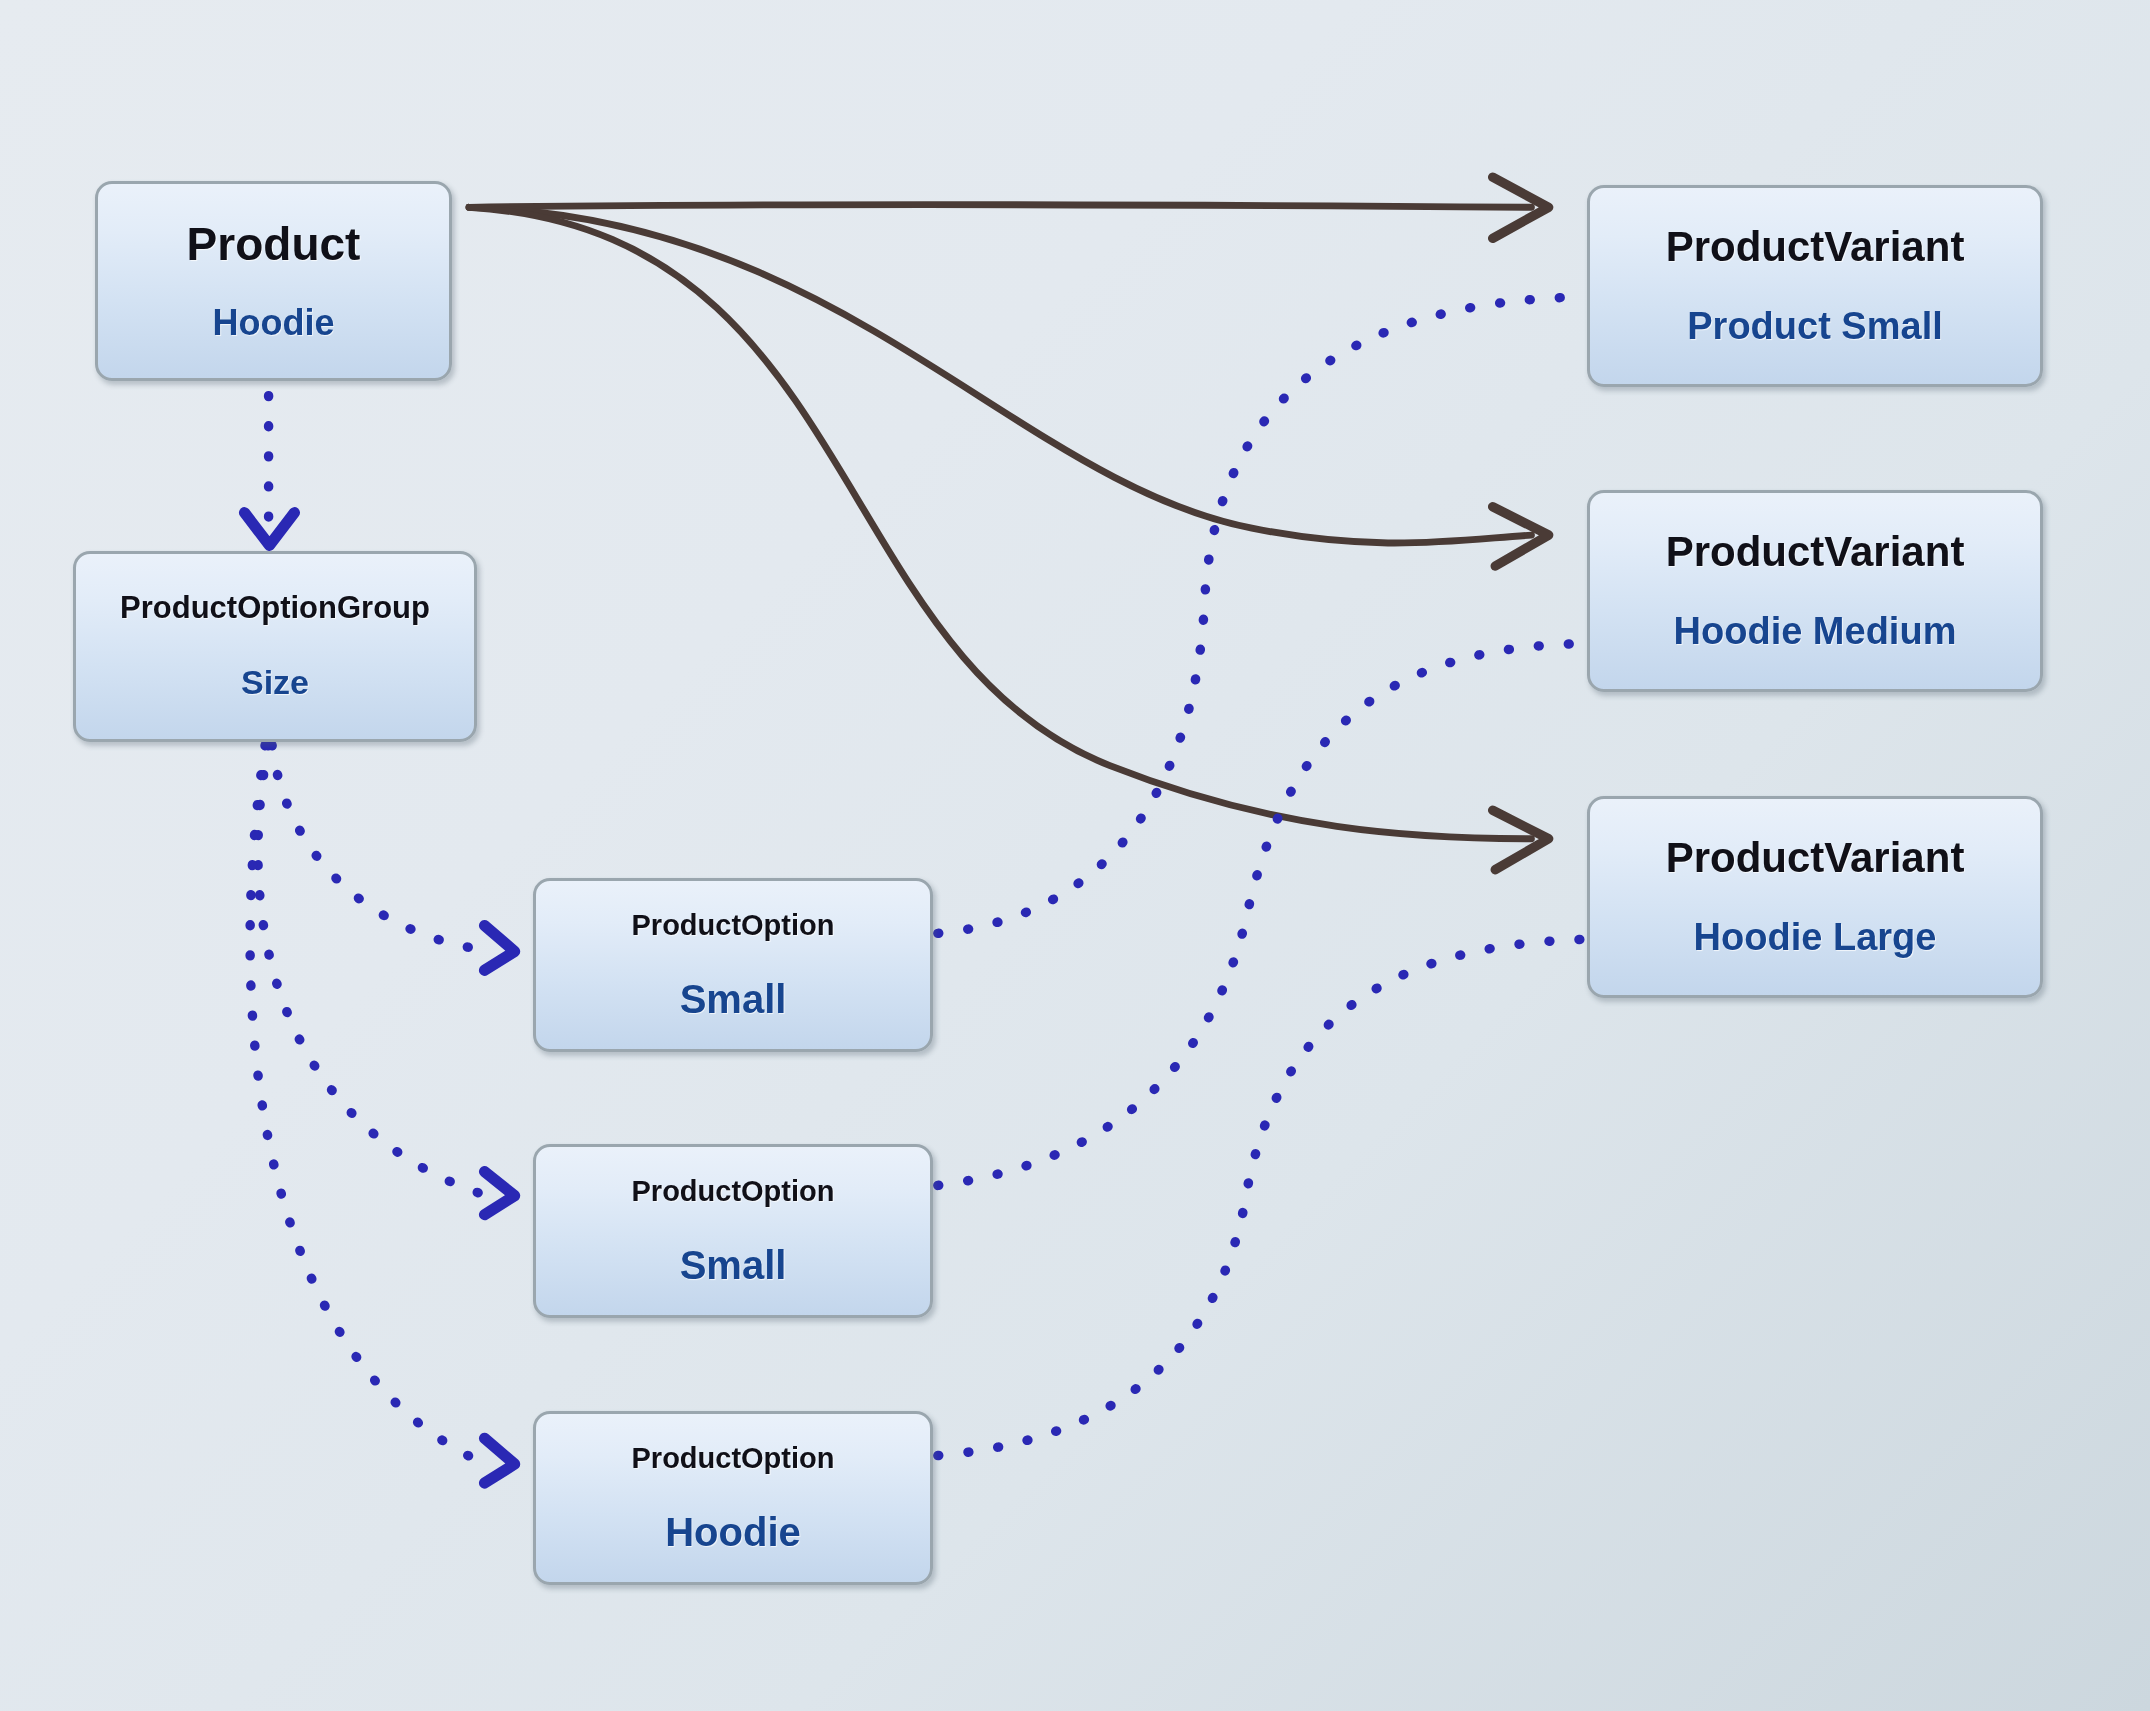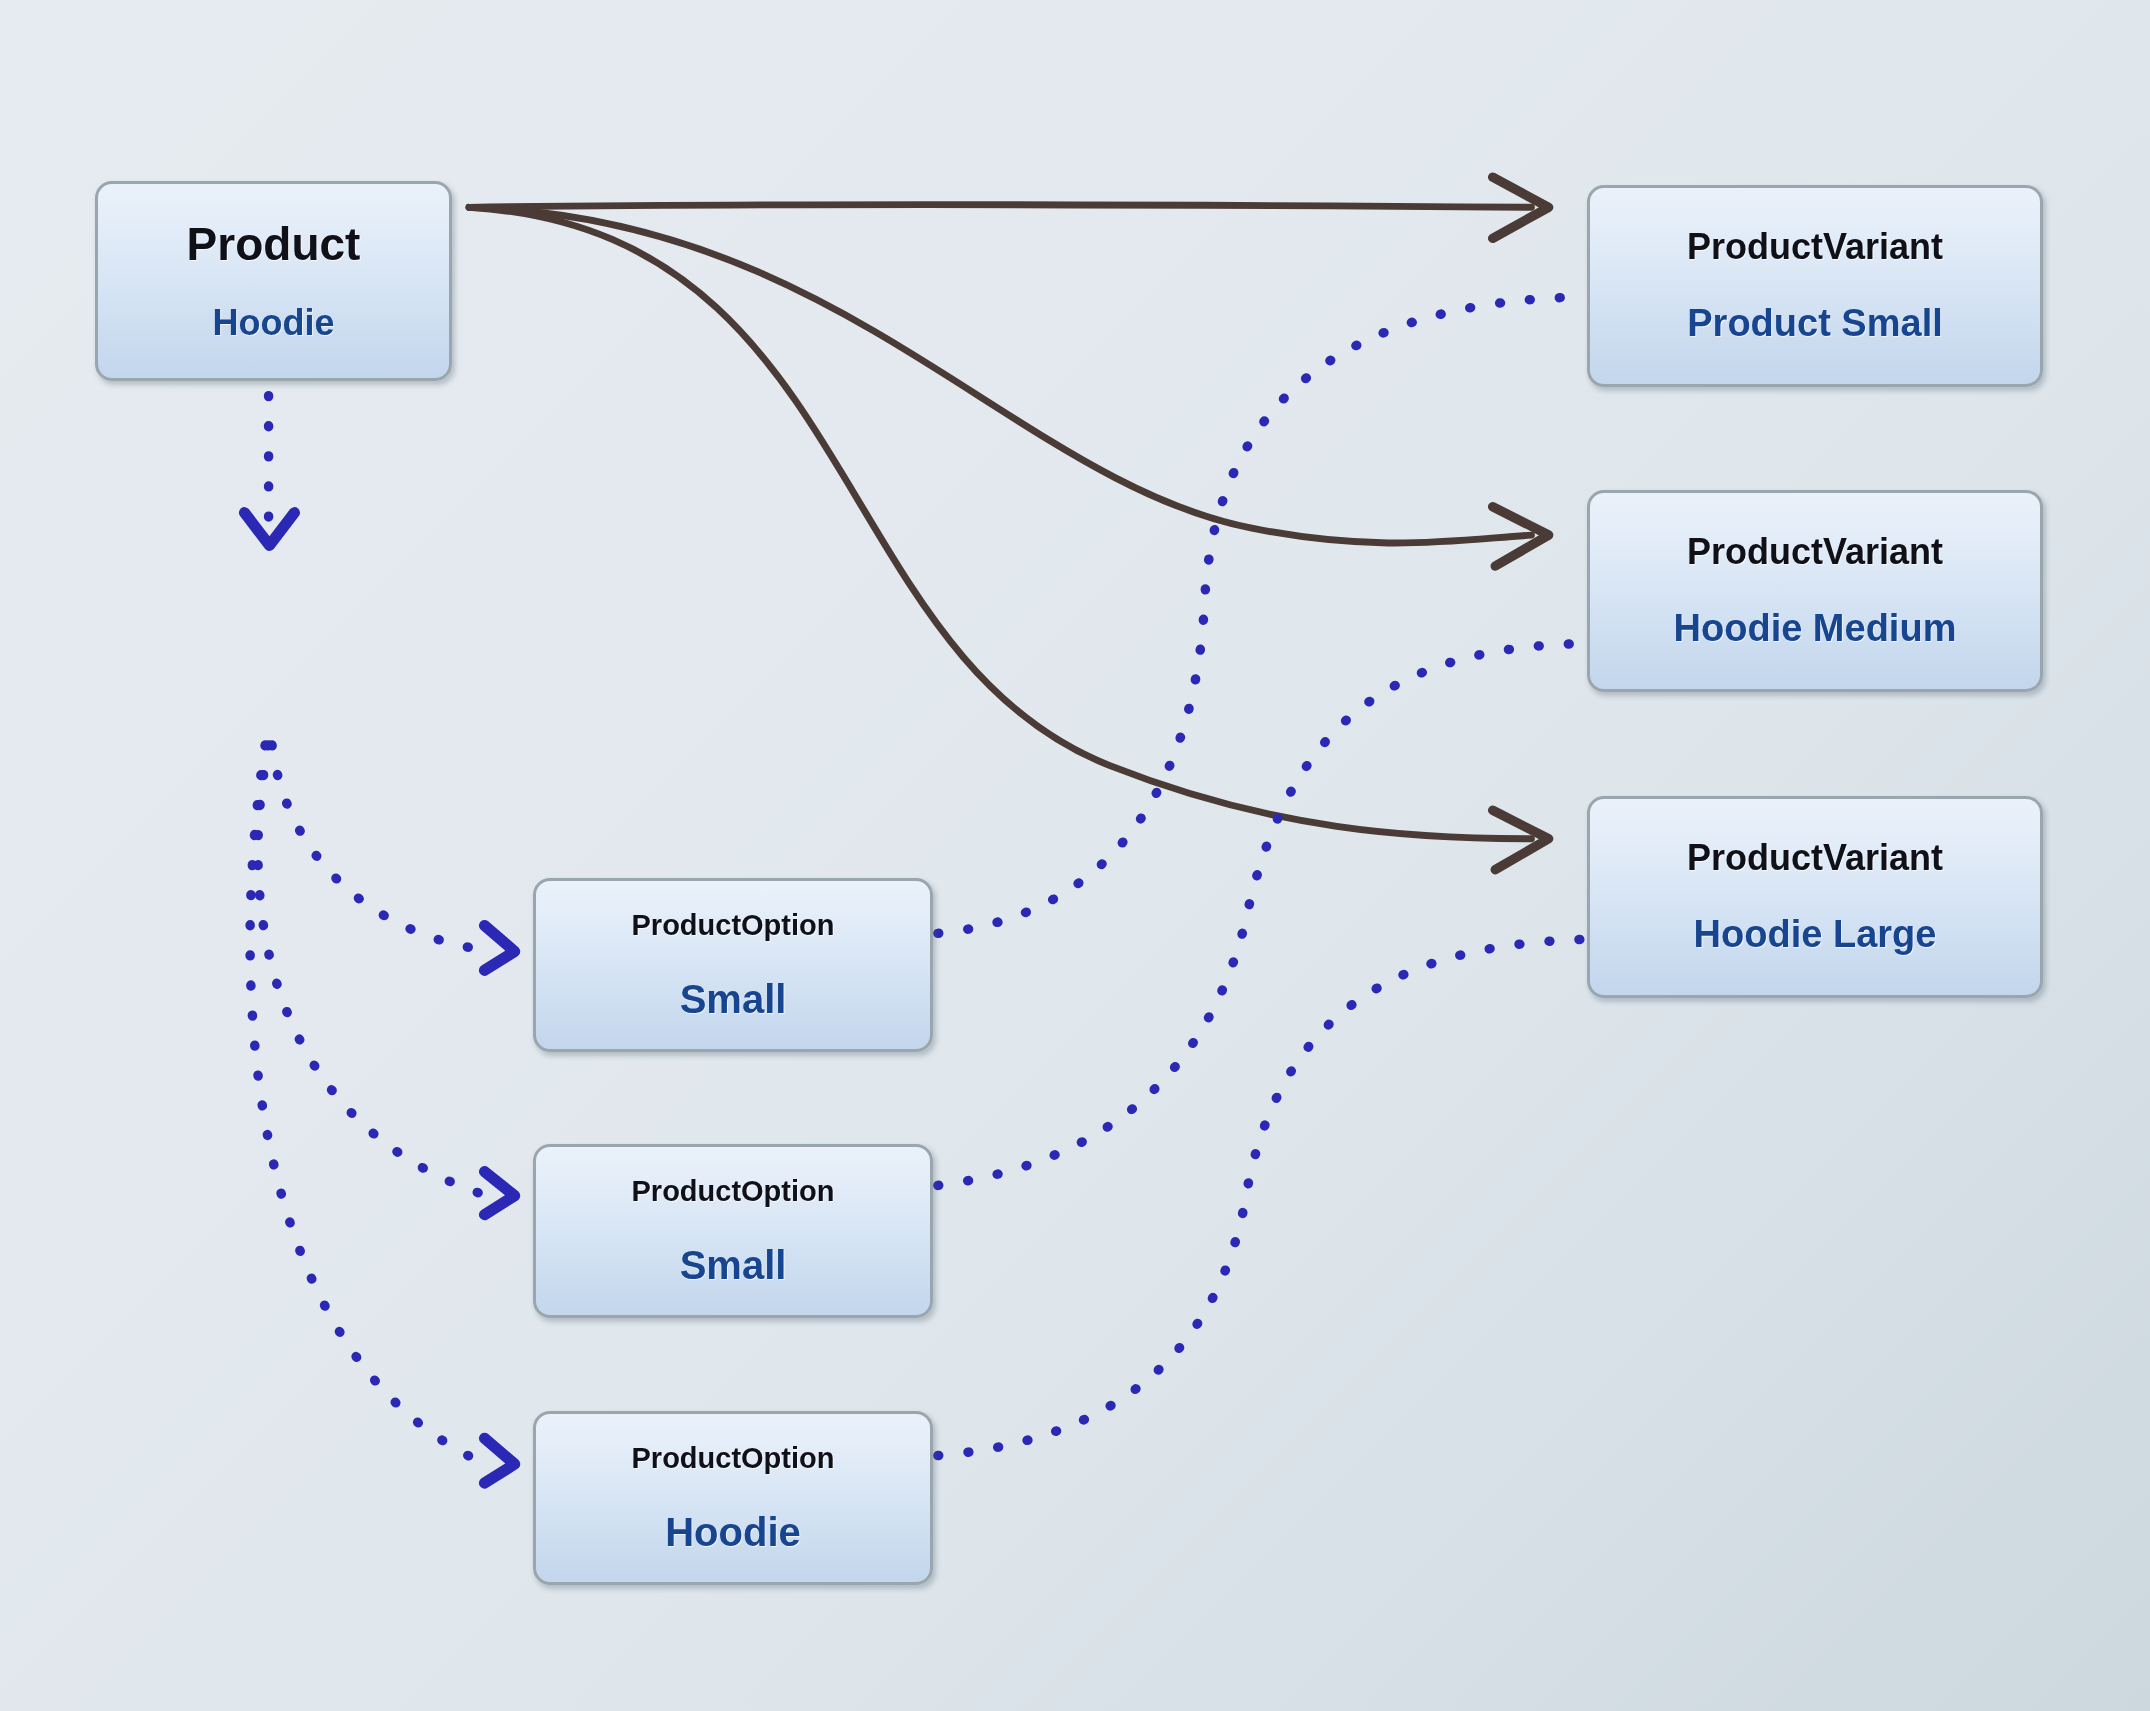--- a/index.html
+++ b/index.html
@@ -70,21 +70,21 @@
   #node-option-medium { top: 1144px; }
   #node-option-large  { top: 1411px; }
   .node-option .type { font-size: 29px; margin-bottom: 38px; }
   .node-option .val  { font-size: 40px; }
 
   
   .node-variant { left: 1587px; width: 456px; height: 202px; }
   #node-variant-small  { top: 185px; }
   #node-variant-medium { top: 490px; }
   #node-variant-large  { top: 796px; }
-  .node-variant .type { font-size: 36px; margin-bottom: 38px; }
+  .node-variant .type { font-size: 42px; margin-bottom: 38px; }
   .node-variant .val  { font-size: 38px; }
 </style>
 </head>
 <body>
 
 <div id="canvas">
 
   <svg id="edges" viewBox="0 0 2500 1989" width="2151" height="1711" xmlns="http://www.w3.org/2000/svg">
 
     <g fill="none" stroke="#4a3b36" stroke-width="8" stroke-linecap="round">
@@ -131,20 +131,24 @@
 
       <path d="M 1090 1692 C 1330 1672, 1425 1540, 1450 1380 C 1490 1180, 1620 1098, 1843 1092"></path>
     </g>
   </svg>
 
   <div class="node" id="node-product">
     <div class="type">Product</div>
     <div class="val">Hoodie</div>
   </div>
 
+  <div class="node" id="node-optiongroup">
+    <div class="type">ProductOptionGroup</div>
+    <div class="val">Size</div>
+  </div>
 
   <div class="node node-option" id="node-option-small">
     <div class="type">ProductOption</div>
     <div class="val">Small</div>
   </div>
 
   <div class="node node-option" id="node-option-medium">
     <div class="type">ProductOption</div>
     <div class="val">Small</div>
   </div>

